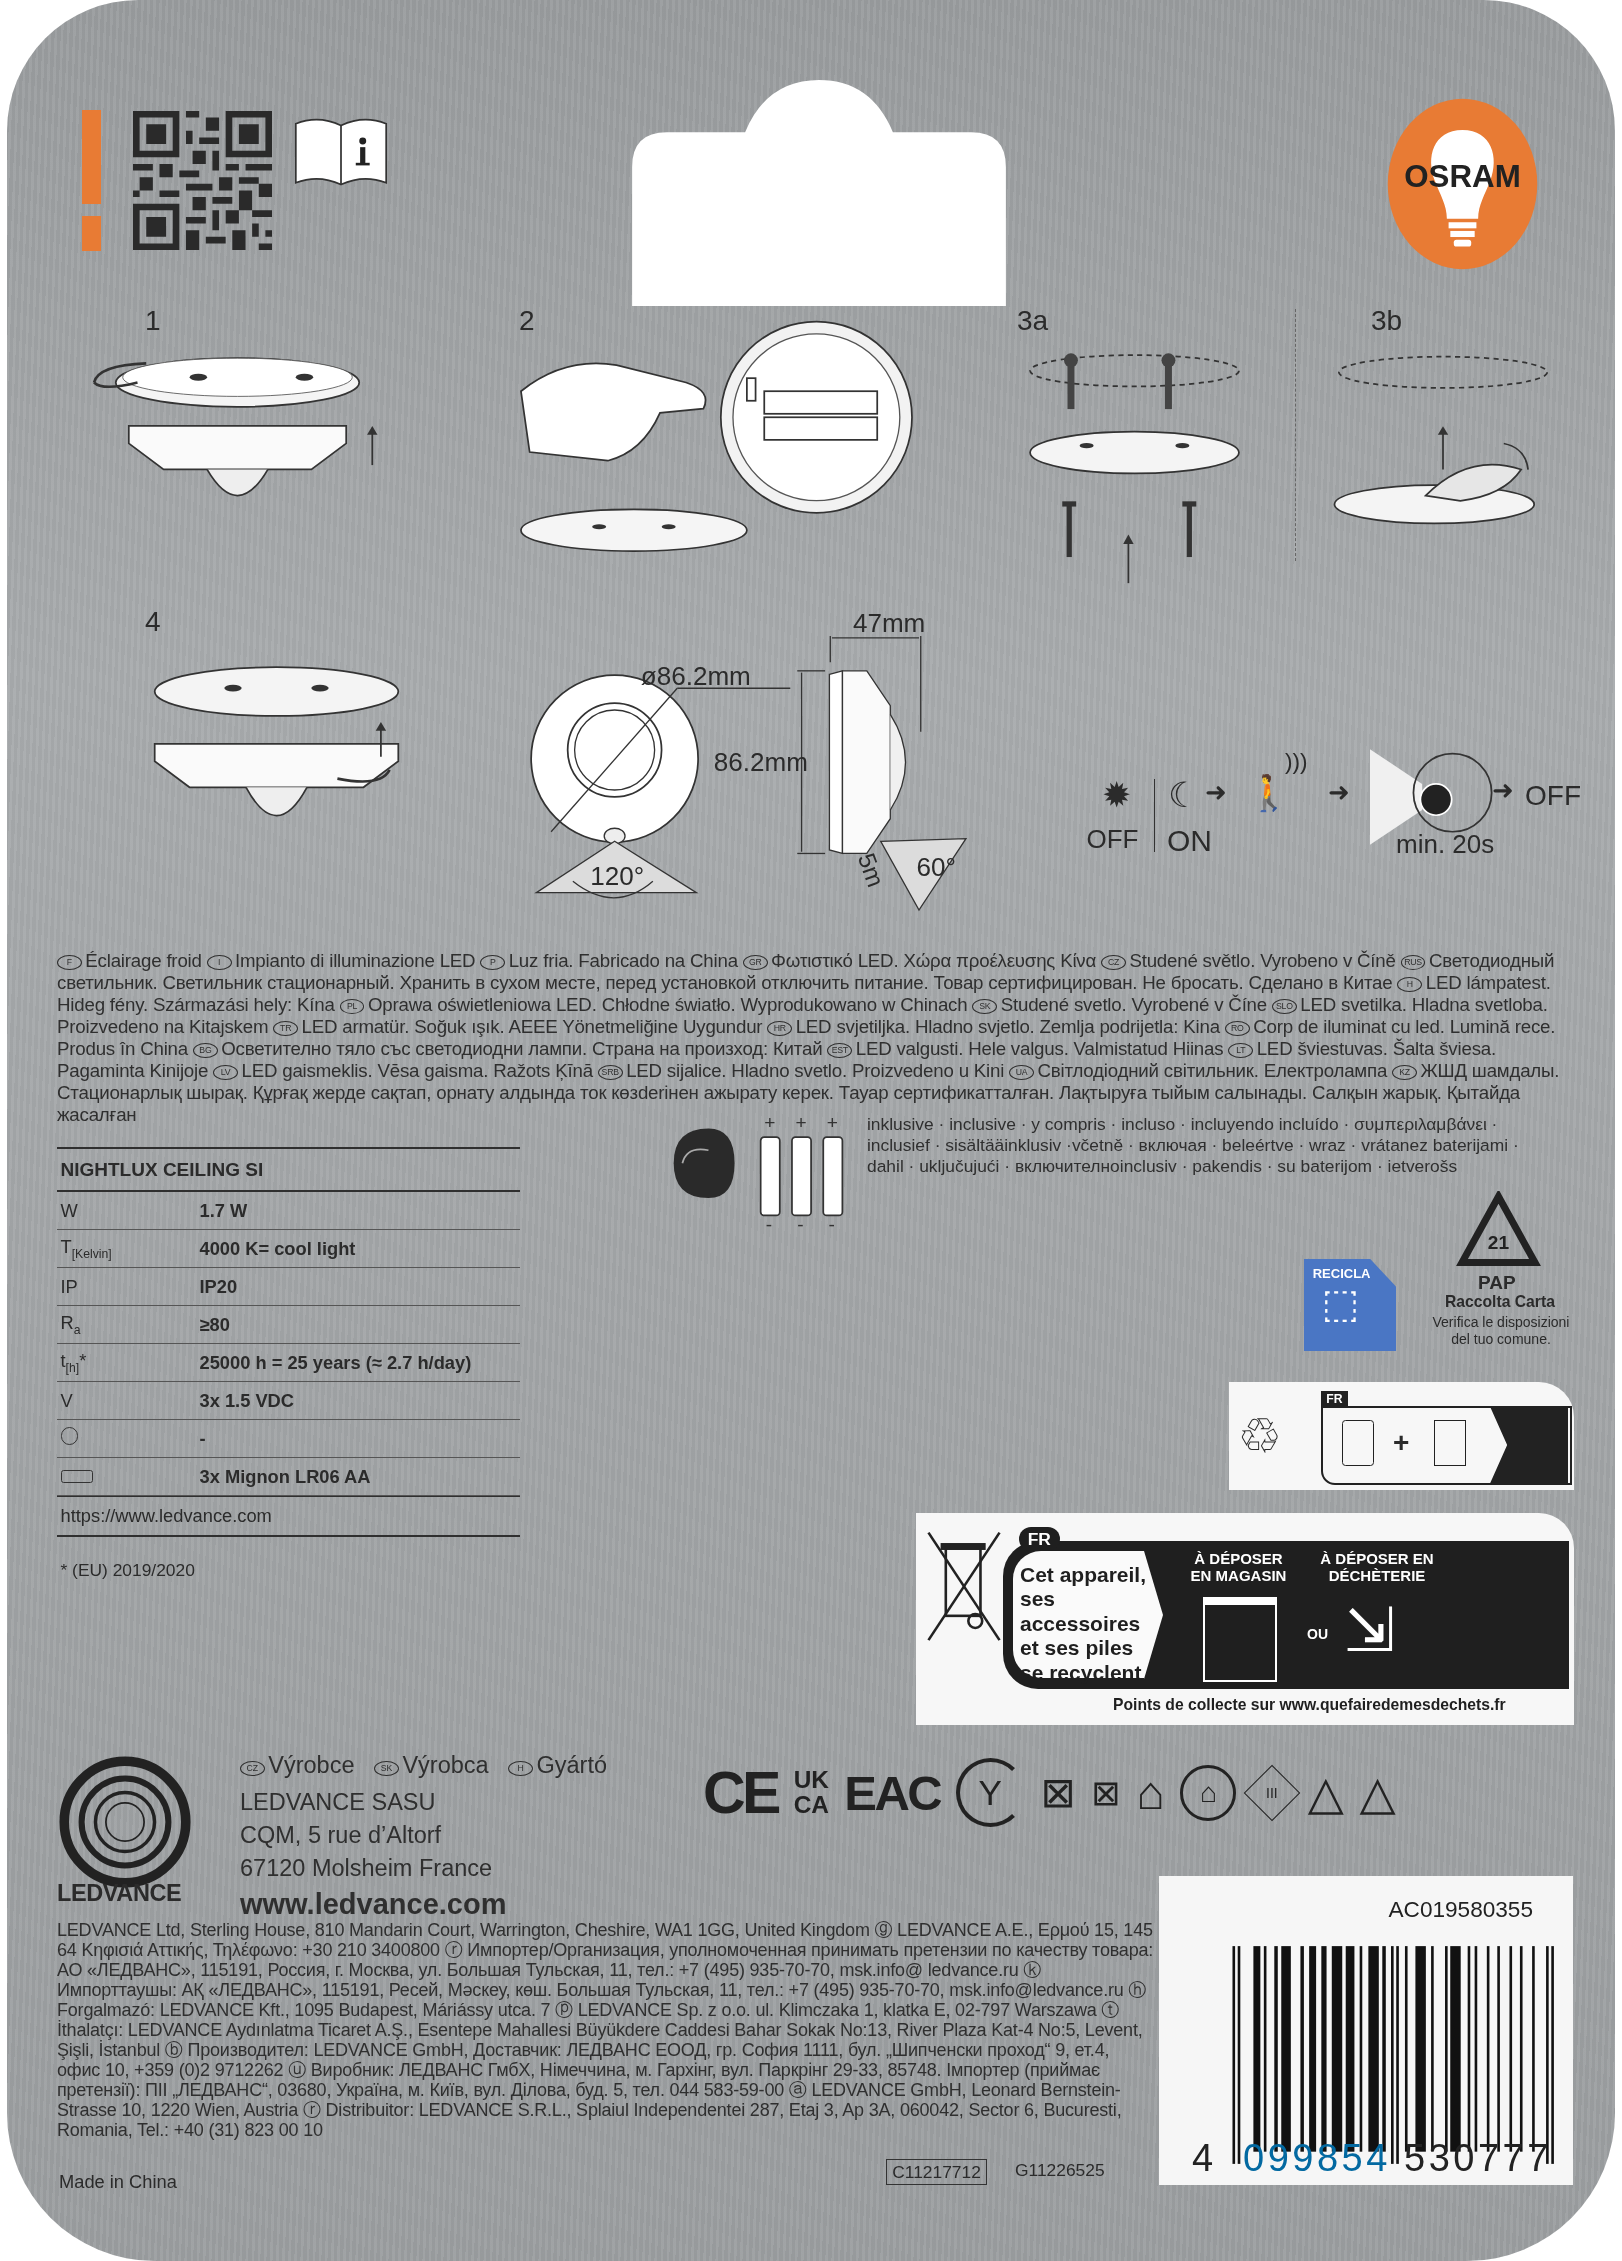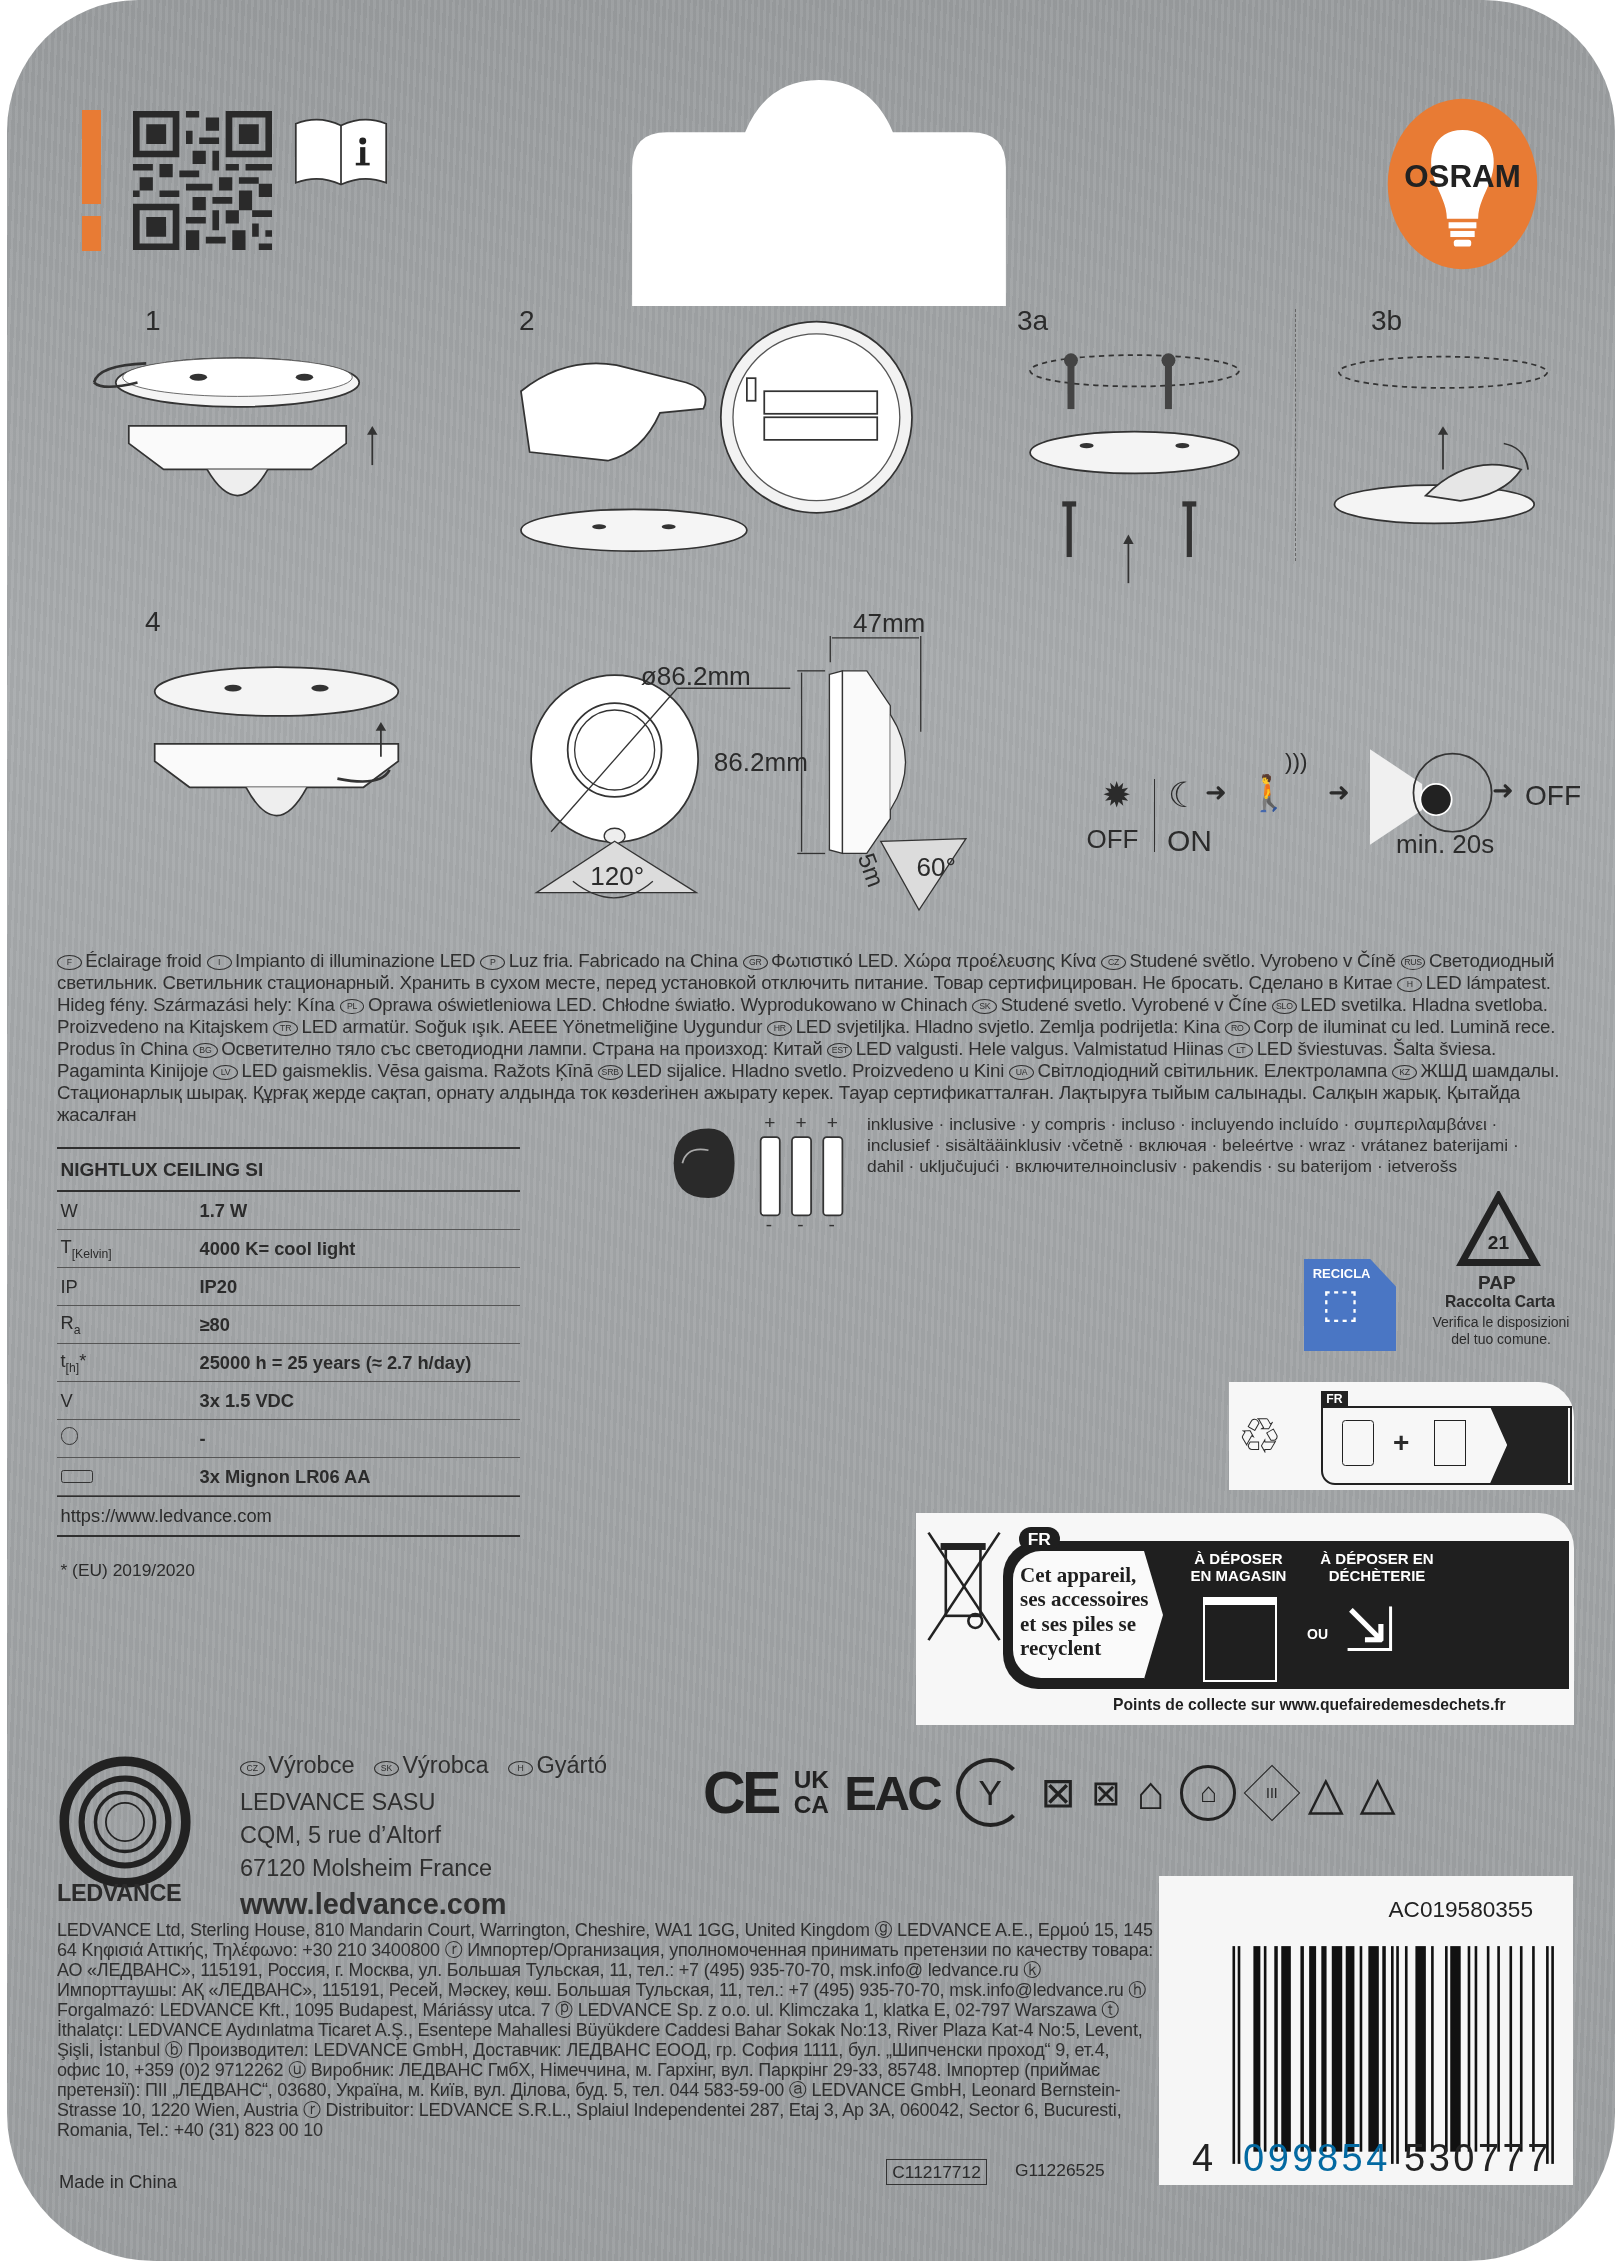--- a/index.html
+++ b/index.html
@@ -269,21 +269,21 @@
       <rect x="24" y="22" width="40" height="78" fill="none" stroke="#222" stroke-width="3"></rect>
       <rect x="18" y="16" width="52" height="8" fill="#222"></rect>
       <circle cx="58" cy="106" r="8" fill="none" stroke="#222" stroke-width="3"></circle>
       <line x1="4" y1="4" x2="86" y2="128" stroke="#222" stroke-width="3"></line>
         <line x1="86" y1="4" x2="4" y2="128" stroke="#222" stroke-width="3"></line>
     </svg>
     <div class="abs" style="left:87px;top:28px;width:566px;height:148px;background:#1f1f1f;border-radius:35px 0 0 35px;"></div>
     <div class="abs" style="left:97px;top:38px;width:131px;height:127px;background:#fafafa;border-radius:28px 0 0 28px;clip-path:polygon(0 0,100% 0,100% 100%,0 100%);"></div>
     <div class="abs" style="left:228px;top:38px;width:0;height:0;border-top:64px solid transparent;border-bottom:64px solid transparent;border-left:19px solid #fafafa;"></div>
     <div class="abs" style="left:103px;top:14px;background:#1f1f1f;color:#fff;font-weight:bold;font-size:17.4px;padding:1.7px 8.7px;border-radius:14px;">FR</div>
-    <div class="abs" style="left:104px;top:50px;width:139px;font-weight:bold;font-size:21px;line-height:24.4px;color:#1f1f1f;font-family:Liberation Serif, serif;">Cet appareil, ses accessoires et ses piles se recyclent</div>
+    <div class="abs" style="left:104px;top:50px;width:139px;font-weight:bold;font-size:21px;line-height:24.4px;color:#1f1f1f;">Cet appareil, ses accessoires et ses piles se recyclent</div>
     <div class="abs" style="left:266px;top:37px;width:113px;text-align:center;color:#fff;font-weight:bold;font-size:15px;line-height:17.4px;">À DÉPOSER EN MAGASIN</div>
     <div class="abs" style="left:400px;top:37px;width:122px;text-align:center;color:#fff;font-weight:bold;font-size:15px;line-height:17.4px;">À DÉPOSER EN DÉCHÈTERIE</div>
     <div class="abs" style="left:287px;top:84px;width:70px;height:75px;border:2.6px solid #fff;border-top-width:8.7px;"></div>
     <div class="abs" style="left:371px;top:113px;color:#fff;font-weight:bold;font-size:14px;margin-left:20px;">OU</div>
     <div class="abs" style="left:428px;top:82px;color:#fff;font-size:61px;line-height:70px;">⇲</div>
     <div class="abs" style="left:197px;top:183px;font-weight:bold;font-size:15.7px;color:#1f1f1f;">Points de collecte sur www.quefairedemesdechets.fr</div>
   </div>
 
   <svg class="abs" style="left:52px;top:1756px;" width="132" height="132" viewBox="0 0 152 152">
     <circle cx="76" cy="76" r="70" fill="none" stroke="#222" stroke-width="11"></circle>

